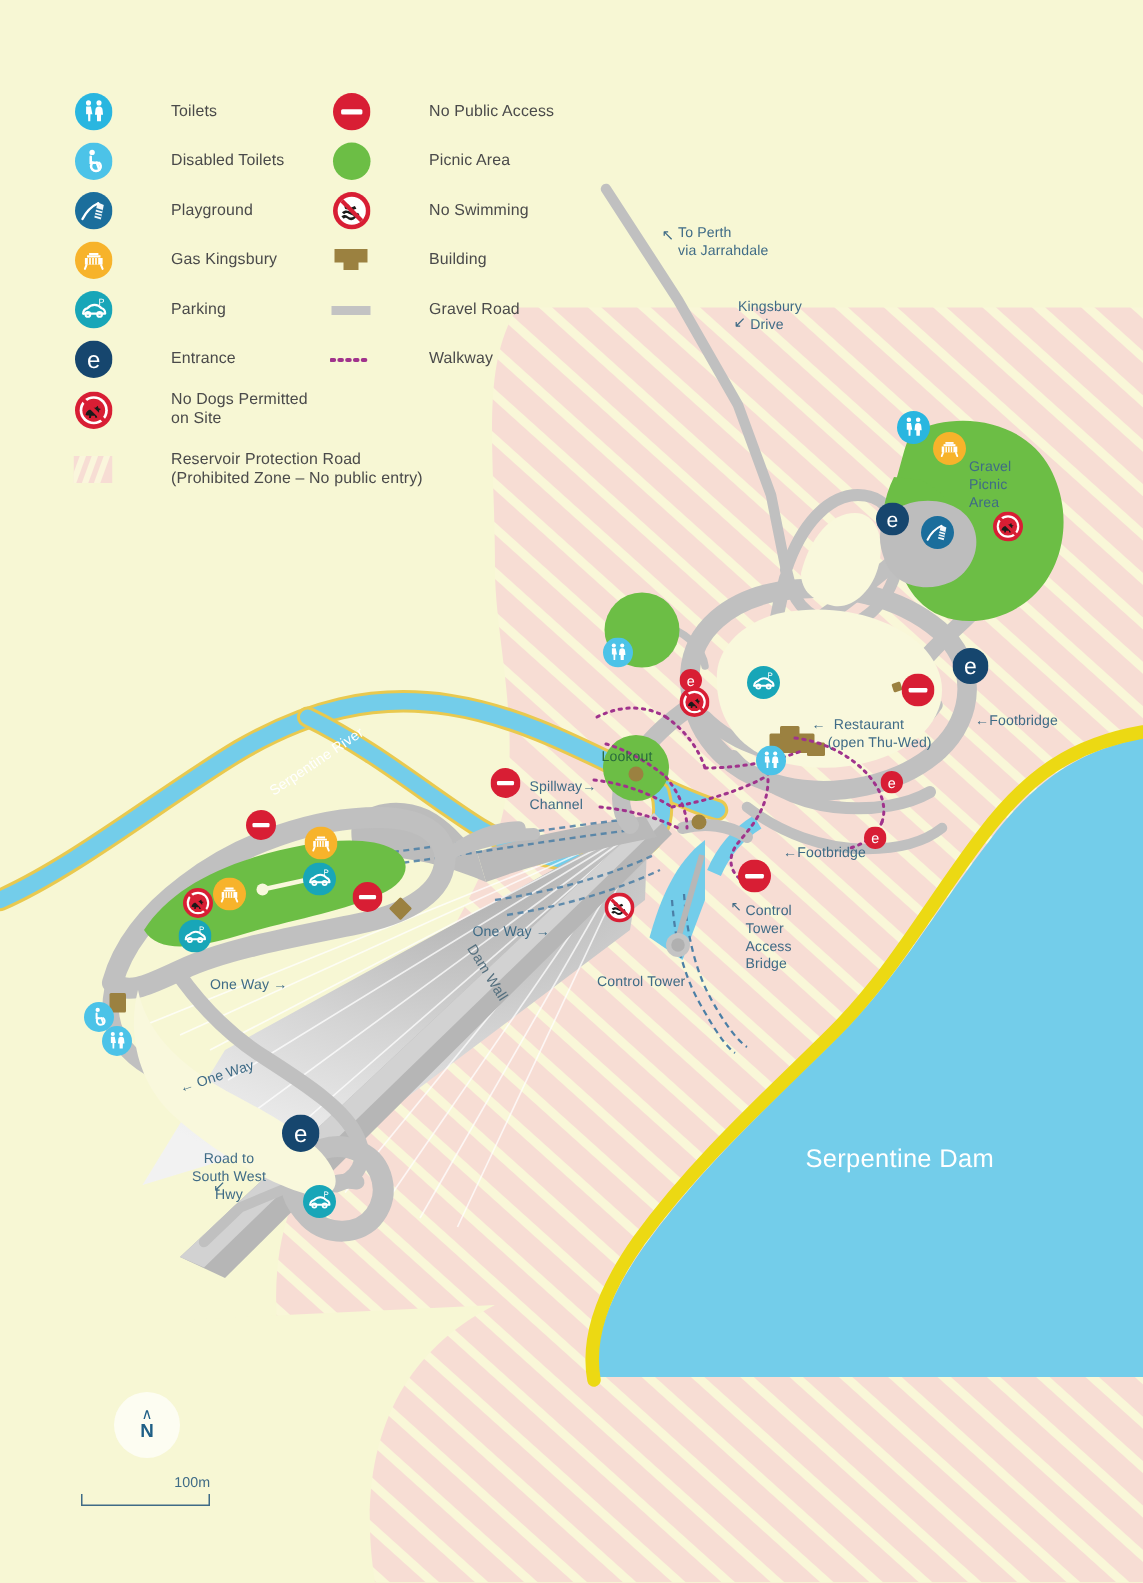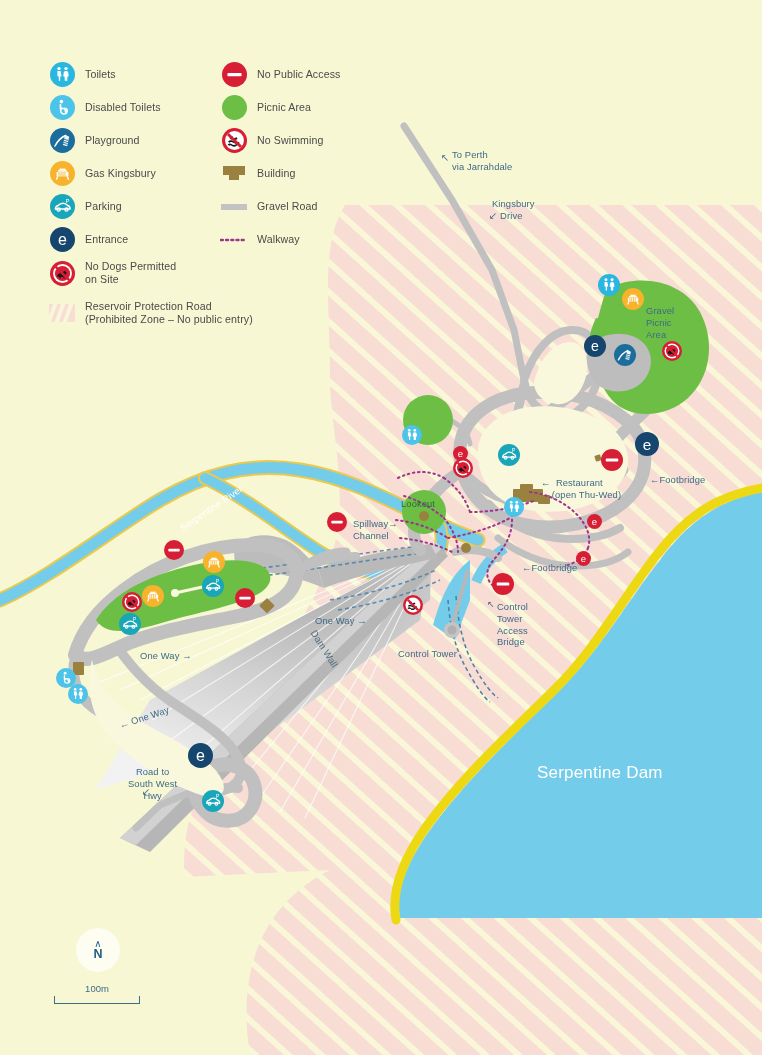--- a/index.html
+++ b/index.html
@@ -6,21 +6,21 @@
   body{width:762px;height:1055px;overflow:hidden;
        font-family:"Liberation Sans","DejaVu Sans",sans-serif;}
   #page{position:relative;width:762px;height:1055px;background:#f7f7d4;}
   svg.map{position:absolute;inset:0;width:762px;height:1055px;}
 
   
   #legend{position:absolute;left:44px;top:58px;width:300px;}
   .leg-col{position:absolute;top:0;}
   .leg-col.left{left:0;width:180px;}
   .leg-col.right{left:172px;width:200px;}
-  .leg-row{display:flex;align-items:center;height:33px;}
+  .leg-row{display:flex;align-items:center;height:33px;gap:29px;}
   .leg-row.tall{height:40px;align-items:flex-start;}
   .leg-ico{width:36px;height:33px;flex:0 0 36px;display:flex;
            align-items:center;justify-content:center;}
   .leg-txt{font-size:10.6px;color:#4a4a4a;line-height:1.25;
            letter-spacing:.1px;padding-left:5px;}
   .leg-row.tall .leg-ico{height:34px;}
   .leg-row.tall .leg-txt{padding-top:4px;}
 
   .cir{width:25px;height:25px;border-radius:50%;display:block;}
 
@@ -32,21 +32,21 @@
   .rot-river{transform:rotate(-34deg);transform-origin:0 0;color:#ffffff;font-size:9.6px;}
   .rot-dam{transform:rotate(58deg);transform-origin:0 0;color:#55707f;font-size:9.6px;}
 
   
   #compass{position:absolute;left:76px;top:928px;width:44px;height:44px;
            border-radius:50%;background:#fdfdf2;display:flex;
            flex-direction:column;align-items:center;justify-content:center;}
   #compass .n{font-size:12.5px;color:#1f5f86;font-weight:bold;line-height:1;}
   #compass .arw{font-size:10px;color:#1f5f86;line-height:1;margin-bottom:-1px;}
   #scalebar{position:absolute;left:54px;top:983px;width:86px;}
-  #scalebar .sl{font-size:9.5px;color:#3f6b86;text-align:center;margin-bottom:2px;}
+  #scalebar .sl{font-size:9.5px;color:#3f6b86;text-align:right;margin-bottom:2px;}
   #scalebar .bar{height:7px;border:1.4px solid #3f6b86;border-top:none;}
 
   
   .mk{position:absolute;border-radius:50%;}
 </style>
 </head>
 <body>
 
 <div id="page">
 

